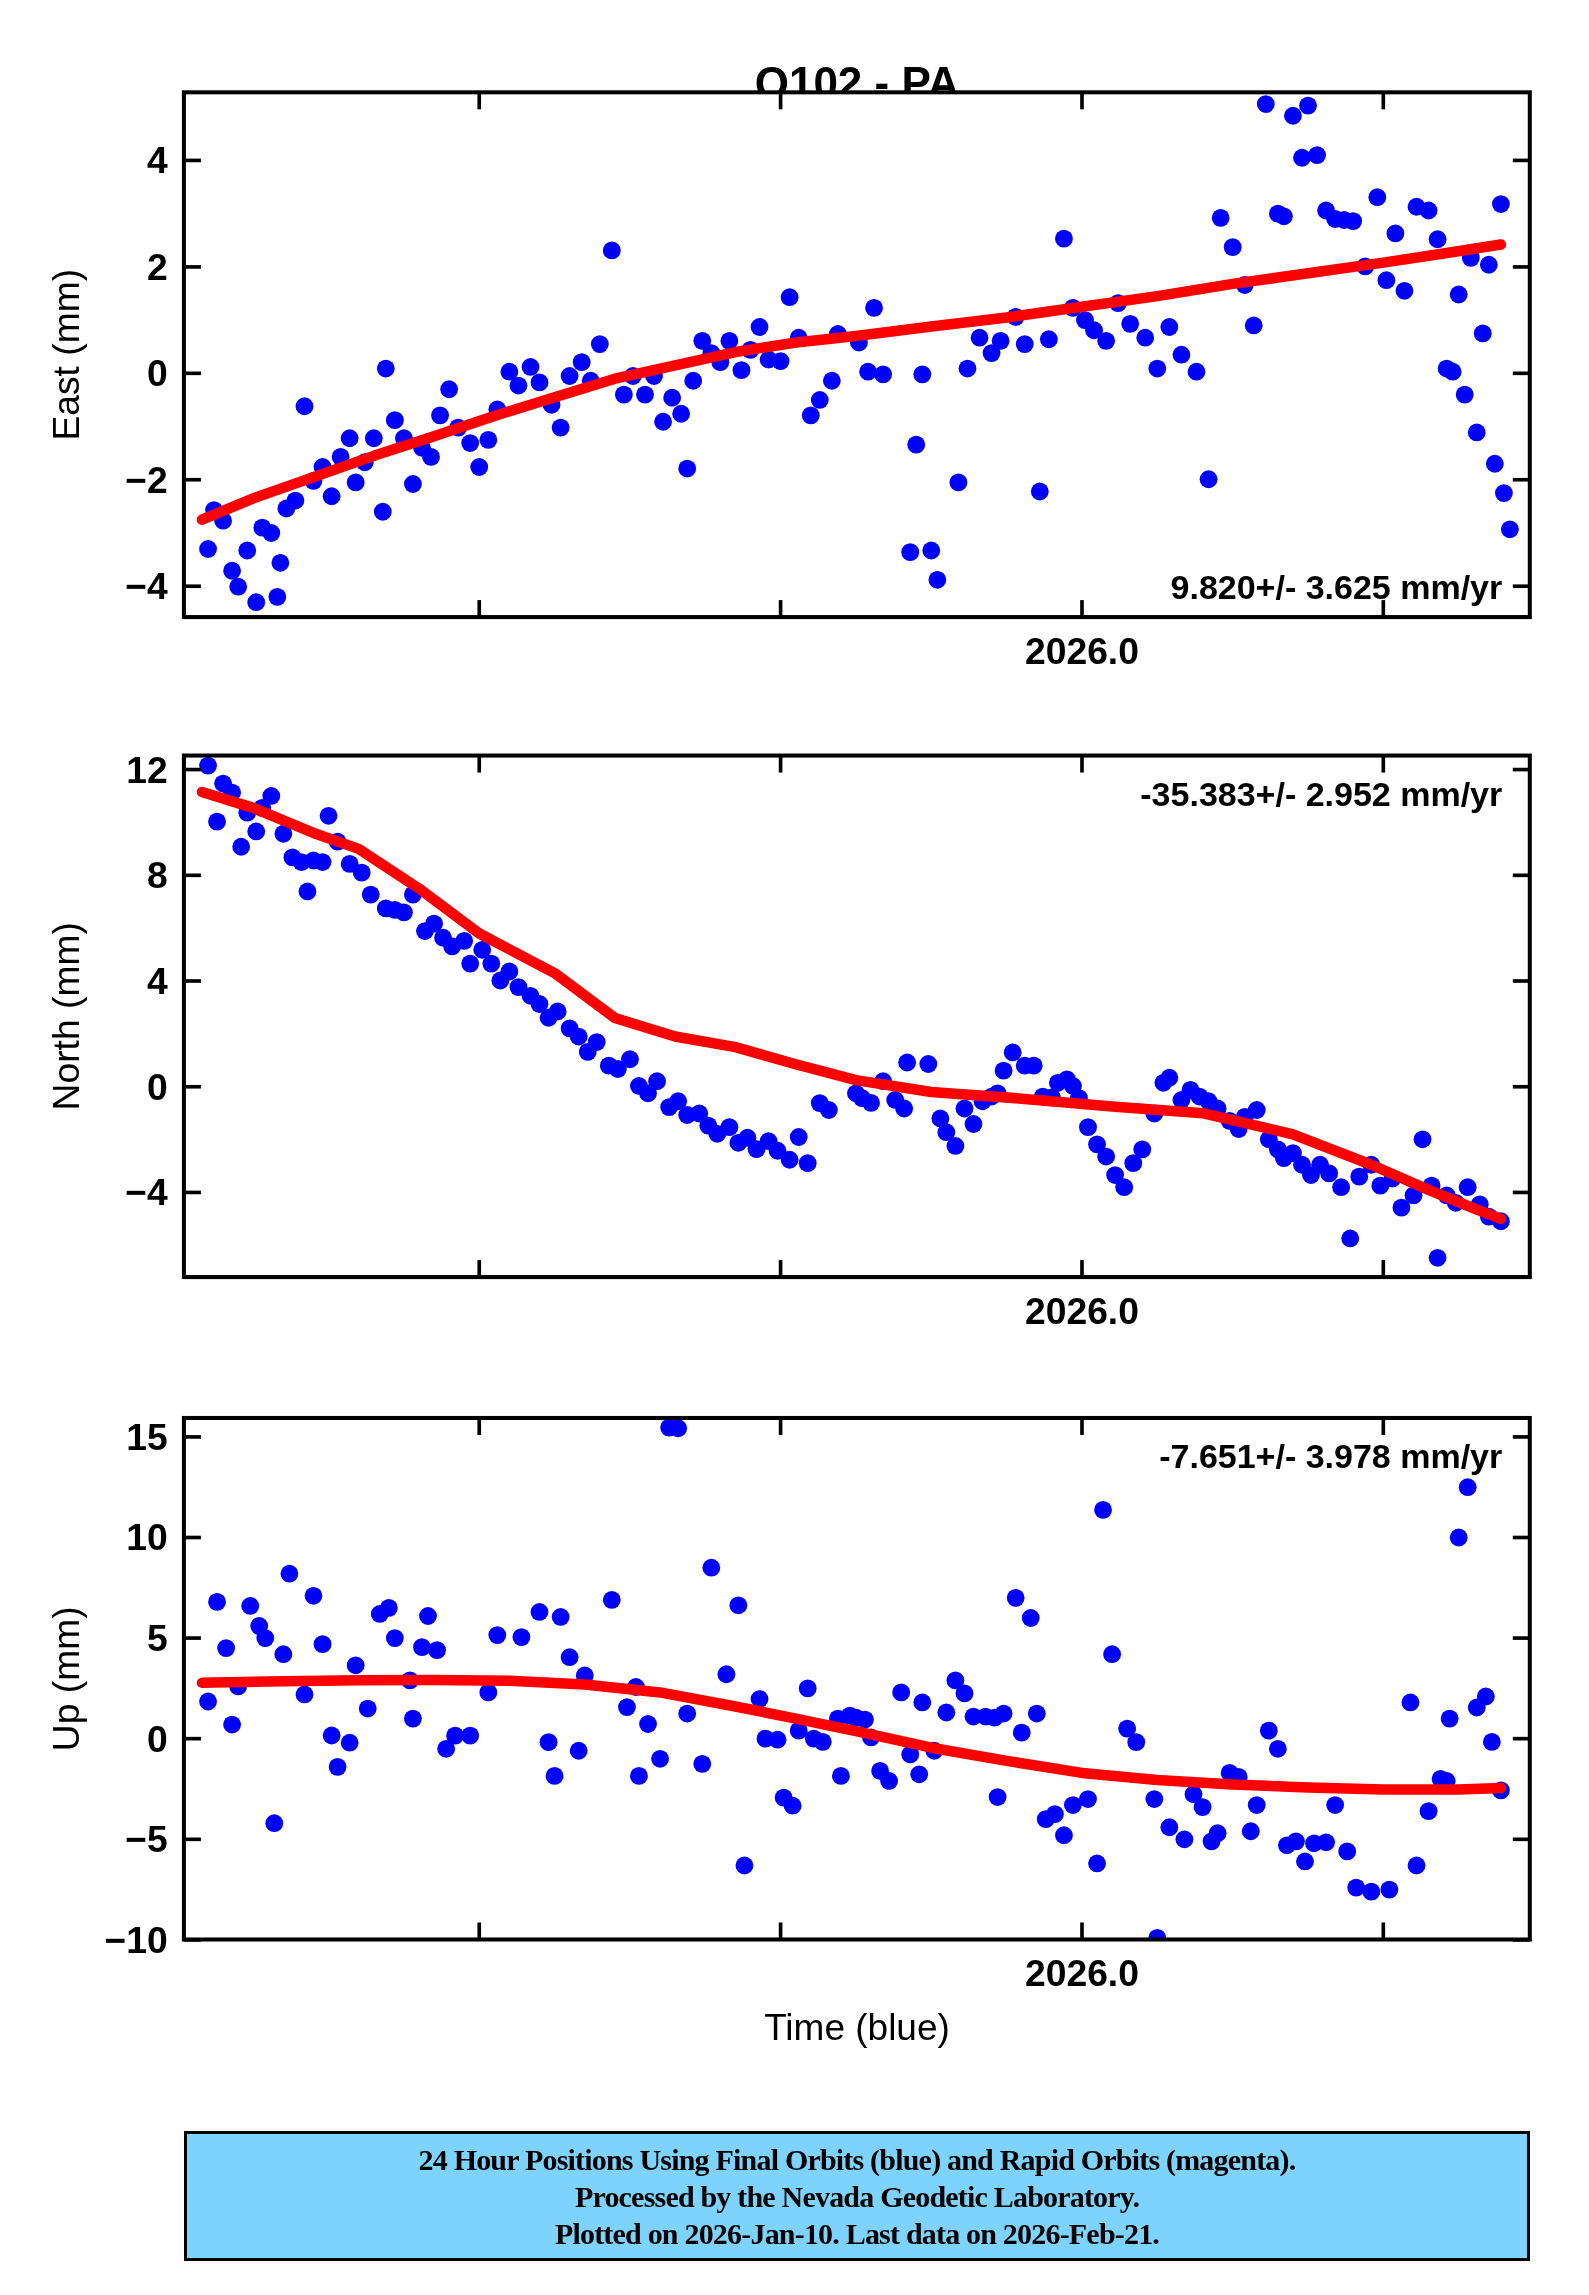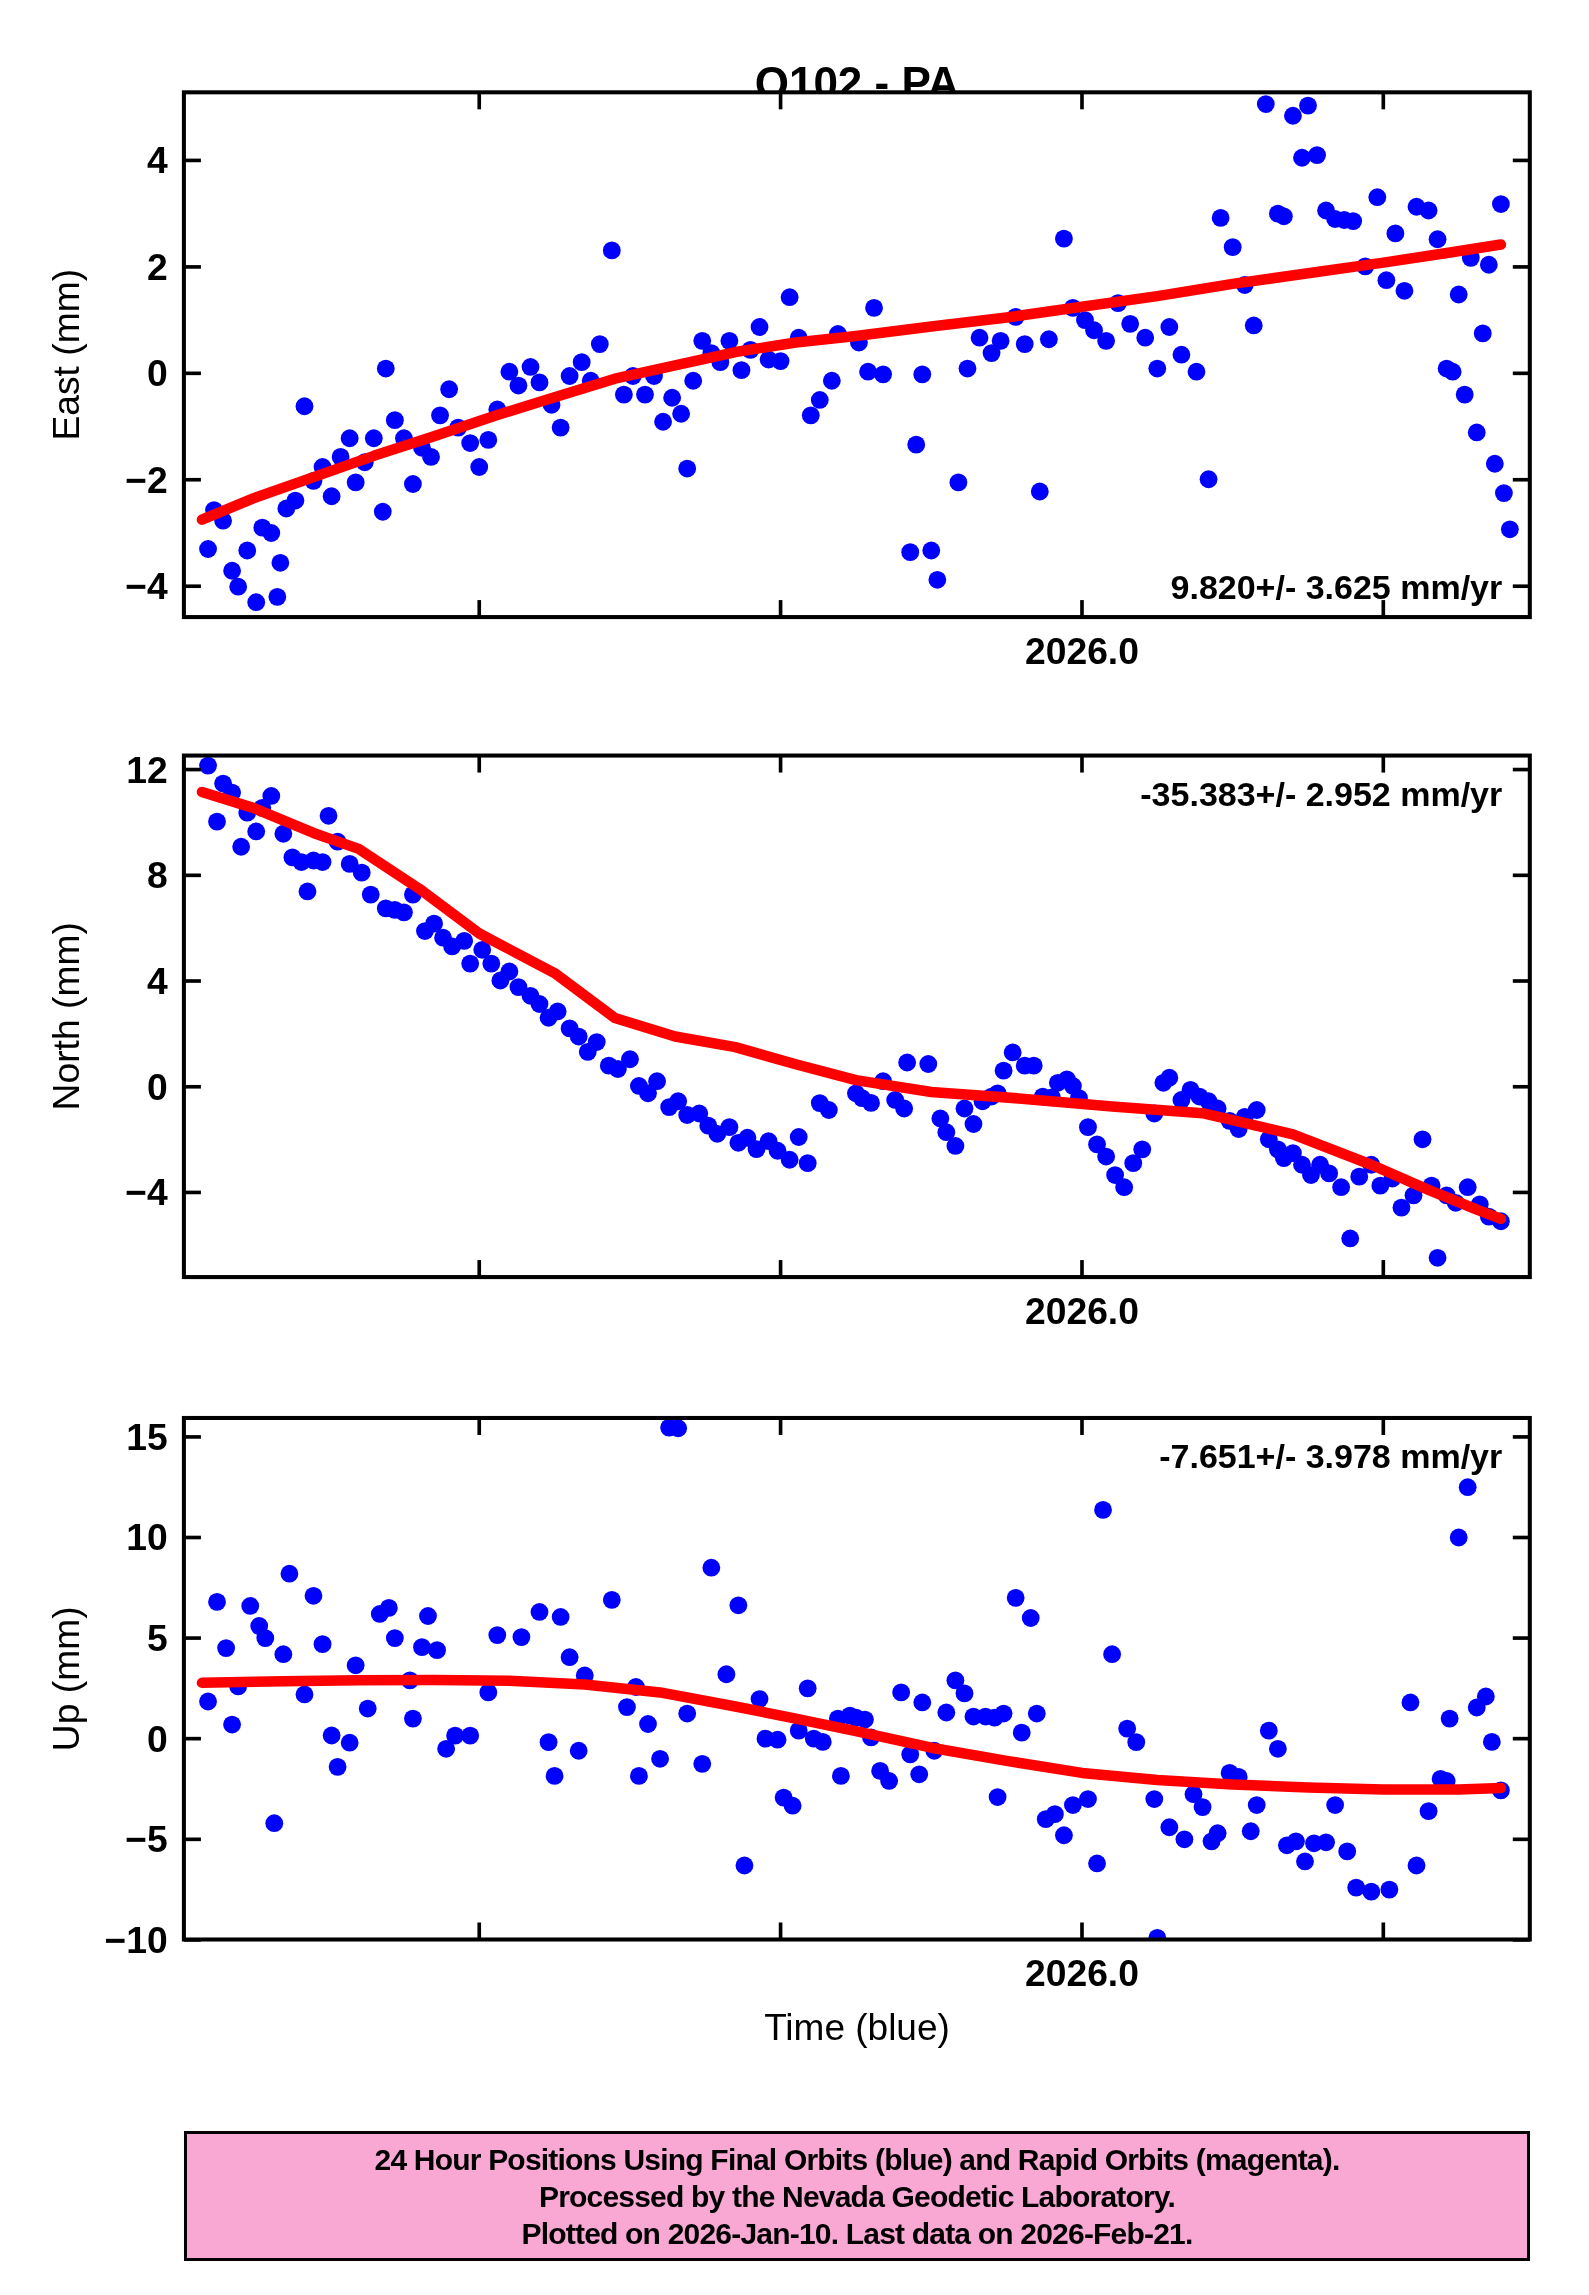--- a/index.html
+++ b/index.html
@@ -4,21 +4,21 @@
 <style>
   html,body{margin:0;padding:0;background:#ffffff;}
   body{width:1589px;height:2295px;position:relative;font-family:"Liberation Sans",sans-serif;}
   #figure-wrap{position:absolute;left:0;top:0;width:1589px;height:2295px;}
   #figure-svg{position:absolute;left:0;top:0;}
   #figure-title{position:absolute;left:184px;top:42px;width:1346px;text-align:center;
     font-size:44px;font-weight:bold;color:#000;margin-top:16px;}
   #xaxis-title{position:absolute;left:184px;top:2007px;width:1346px;text-align:center;
     font-size:37px;font-weight:normal;color:#000;}
   #caption-box{position:absolute;left:184px;top:2131px;width:1340px;height:117px;
-    border:3.2px solid #000;background:#f9a8d4;text-align:center;padding-top:6.5px;}
+    border:3.2px solid #000;background:#7dd3fc;text-align:center;padding-top:6.5px;font-family:Liberation Serif, serif;}
   .caption-line{font-size:30px;font-weight:bold;letter-spacing:-0.8px;line-height:37px;color:#000;}
 </style>
 </head>
 <body>
 
 <div id="figure-wrap">
   <div id="figure-title">Q102 - PA</div>
   <svg id="figure-svg" width="1589" height="2295" viewBox="0 0 1962 2834">
       <g>
         <clipPath id="clip-east">

